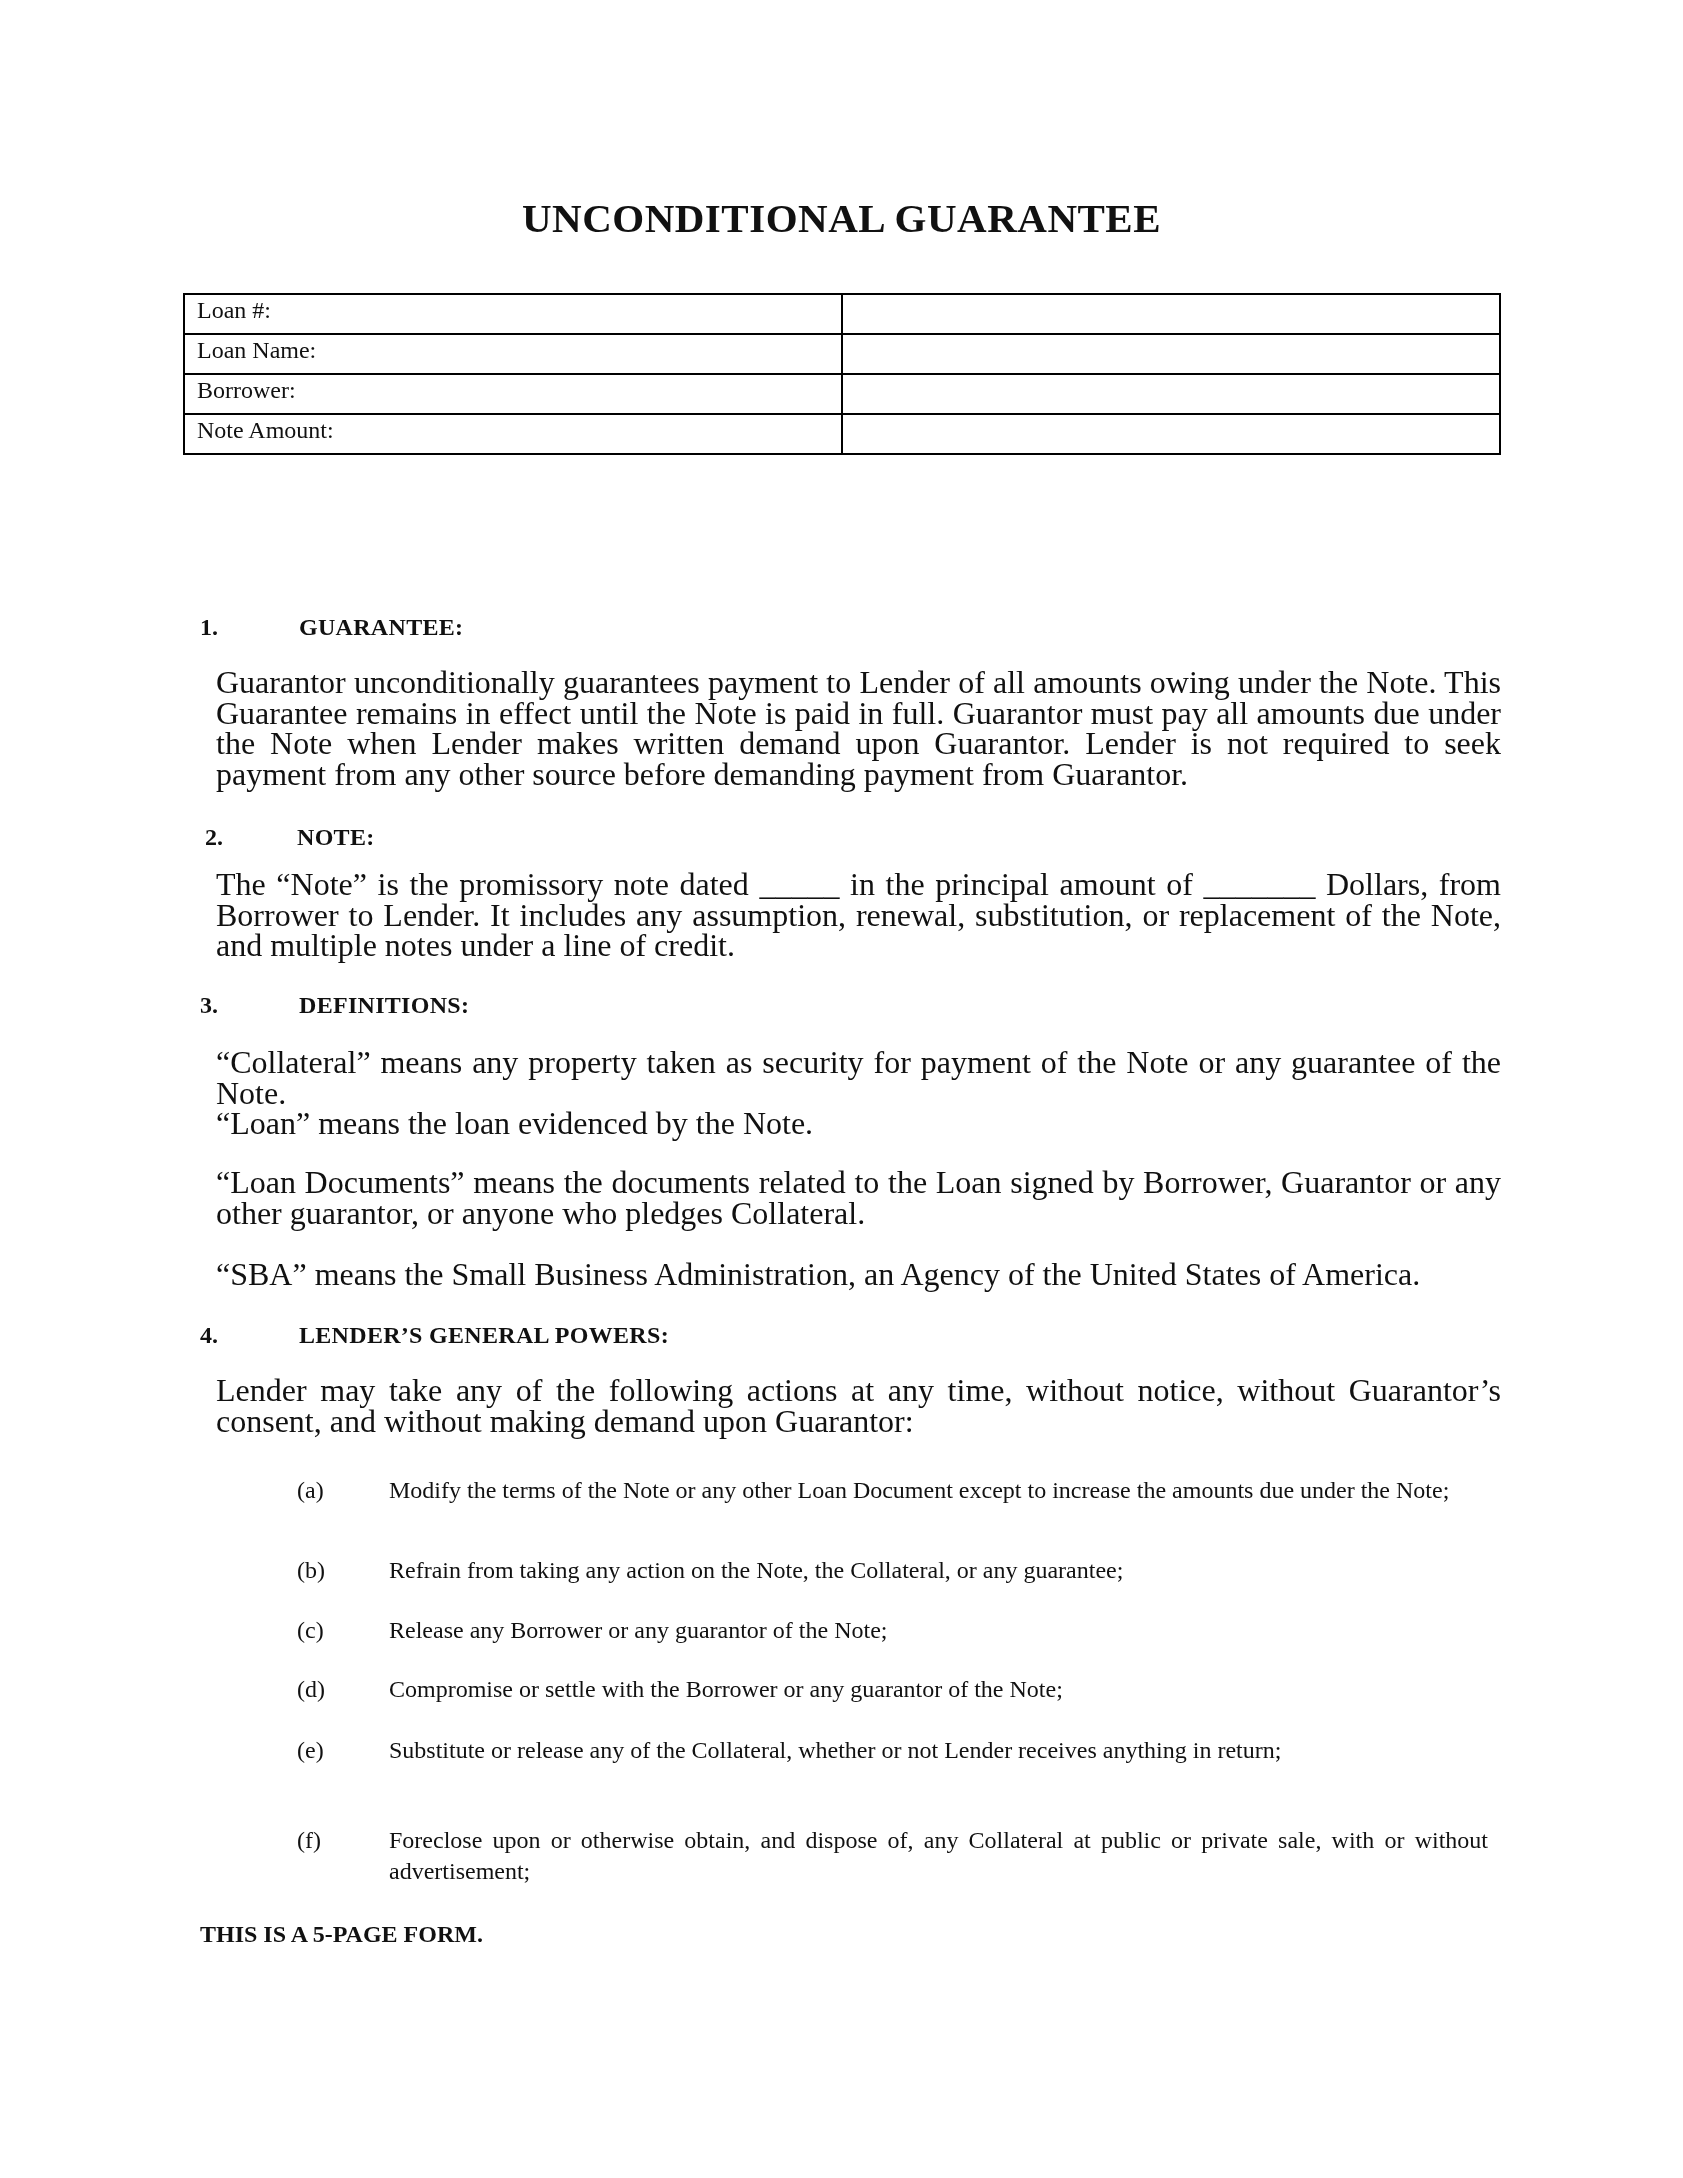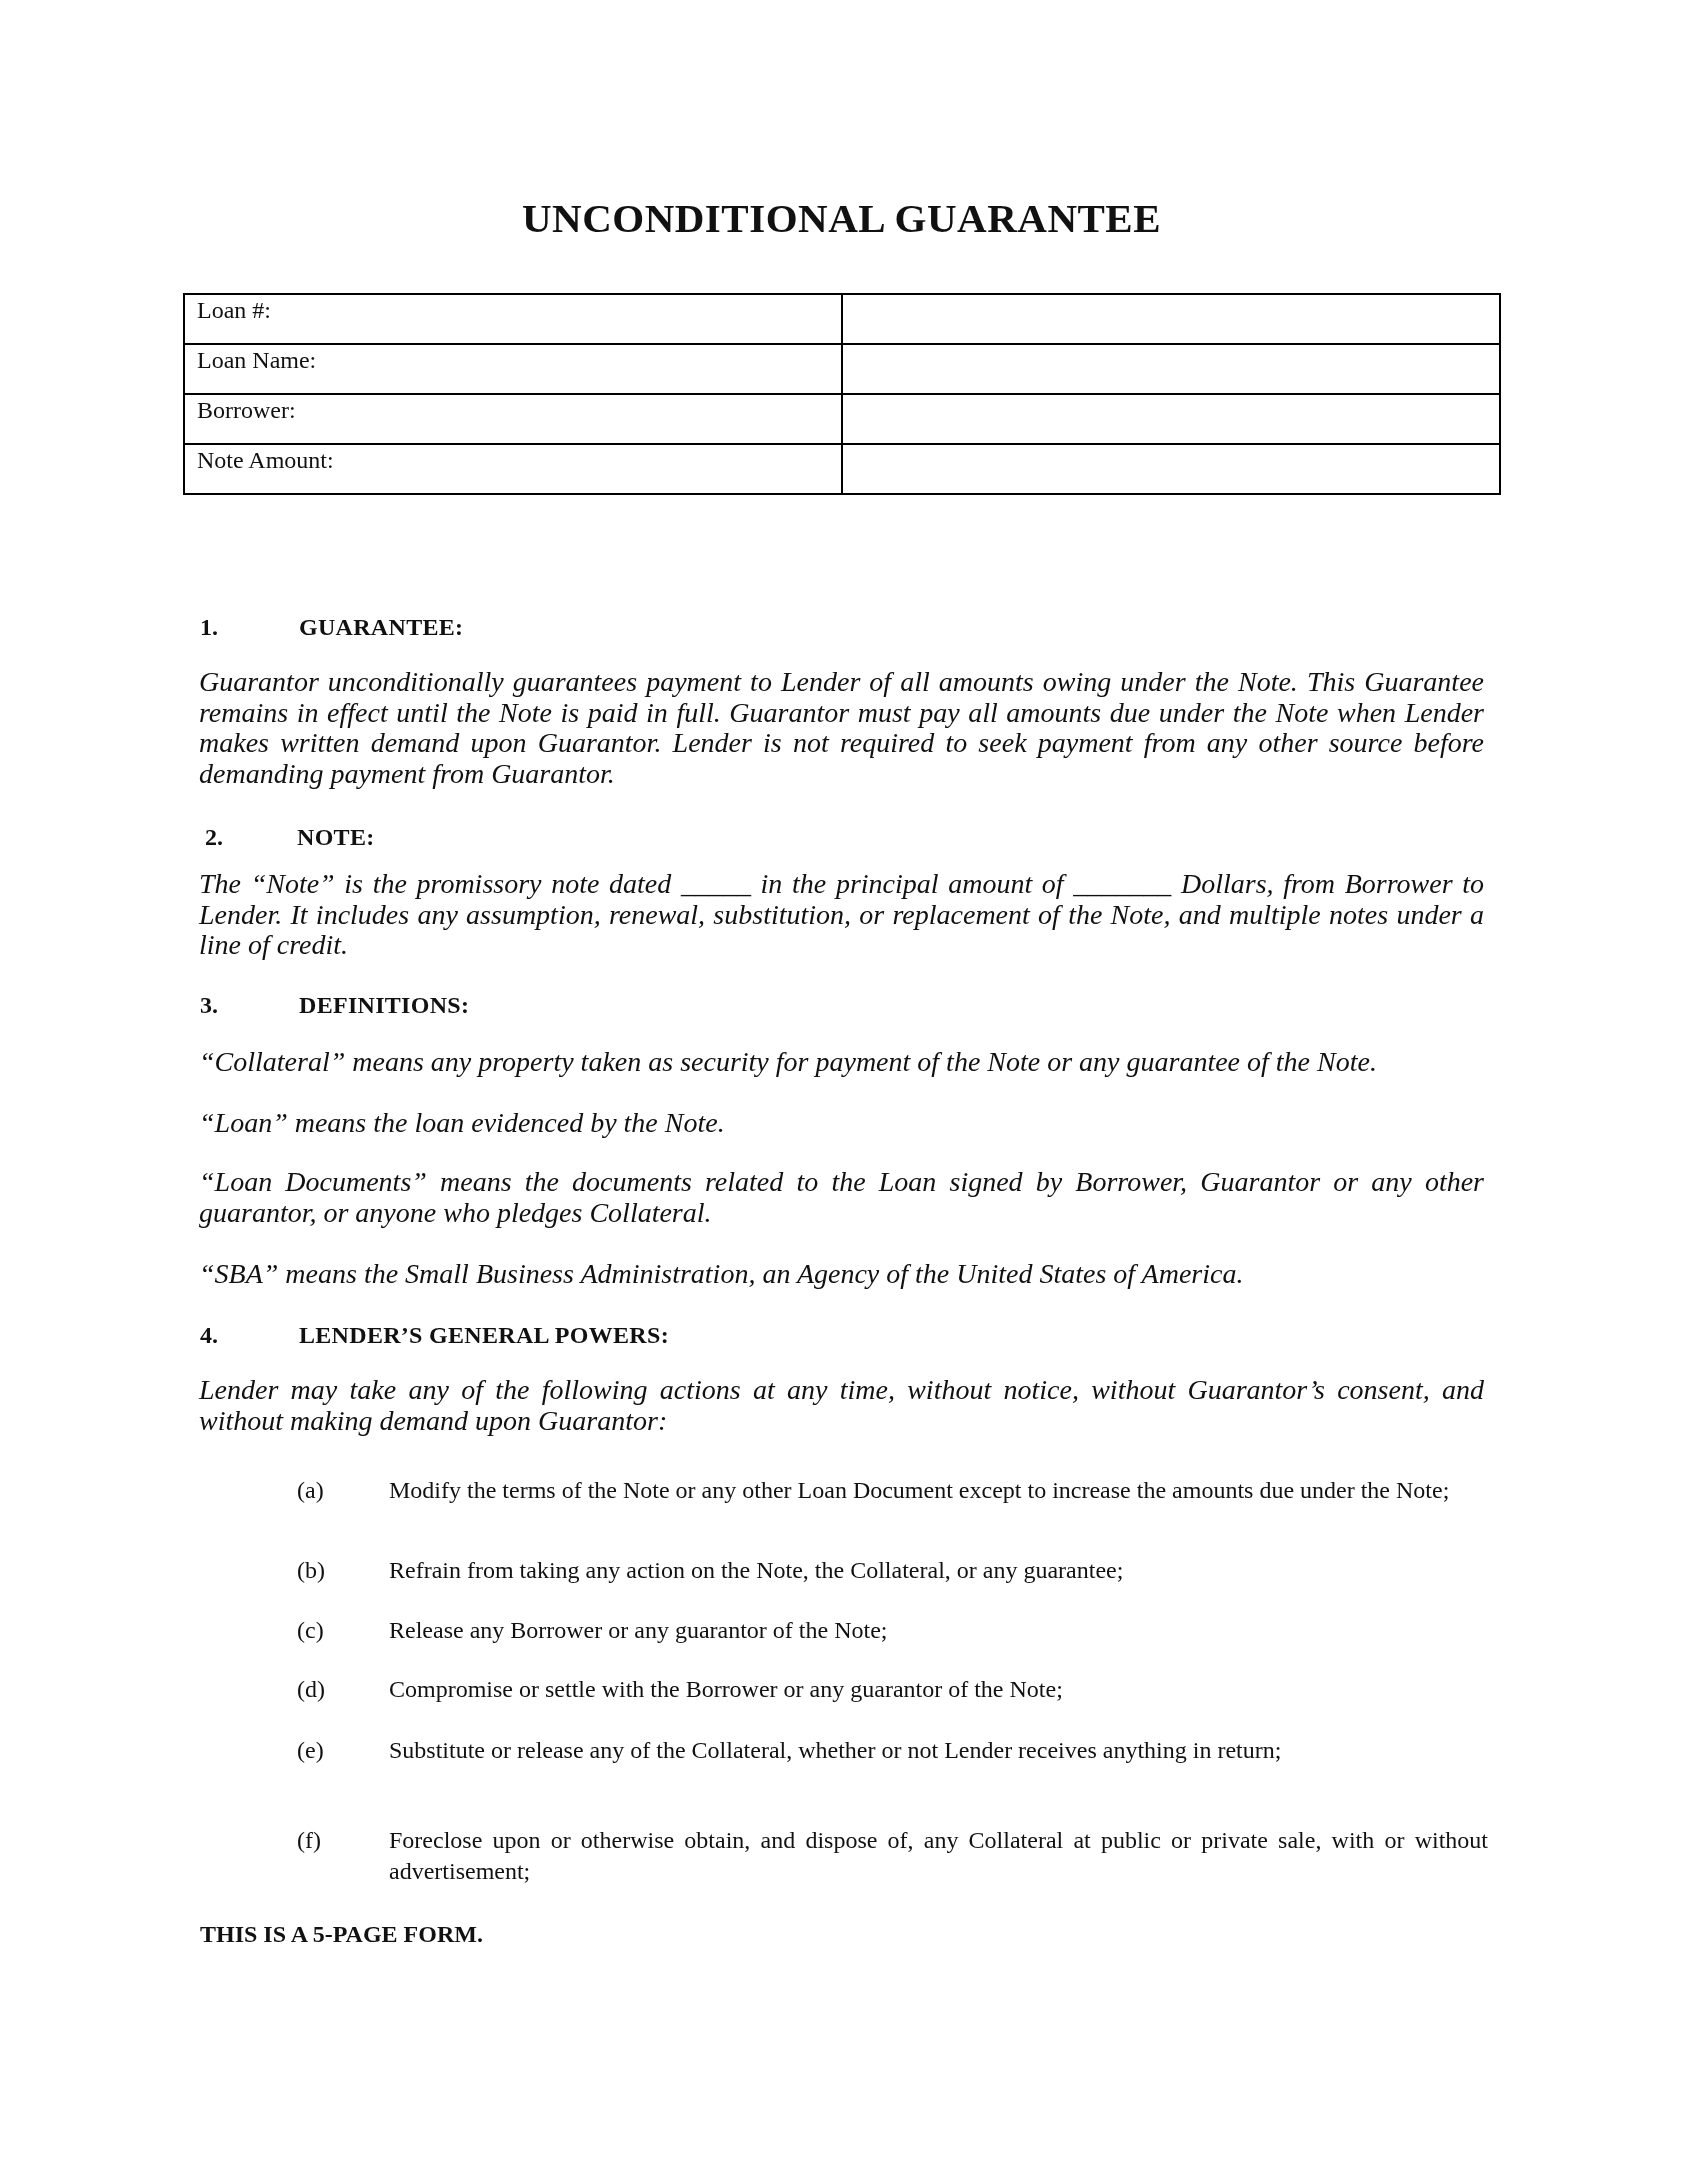--- a/index.html
+++ b/index.html
@@ -2,27 +2,27 @@
 <html><head>
 <meta charset="utf-8">
 <style>
   html, body { margin: 0; padding: 0; background: #ffffff; }
   body { width: 1683px; height: 2178px; position: relative; overflow: hidden;
          font-family: "Liberation Serif", "DejaVu Serif", serif; color: #111111; }
   .abs { position: absolute; }
   .title { left: 0; width: 1683px; top: 194px; text-align: center; font-weight: bold;
            font-size: 41px; letter-spacing: 0.5px; line-height: 48px; }
   table.info { position: absolute; left: 183px; top: 293px; width: 1318px; border-collapse: collapse; }
-  table.info td { border: 2.5px solid #000; height: 36px; padding: 0 0 12px 12px; vertical-align: top;
+  table.info td { border: 2.5px solid #000; height: 36px; padding: 0 0 2px 12px; vertical-align: top;
                   font-size: 24px; line-height: 30px; }
   table.info td.lbl { width: 644px; }
   .head { font-weight: bold; font-size: 24px; line-height: 30px; }
   .head .num { position: absolute; left: 0; }
   .head .txt { position: absolute; left: 99px; white-space: nowrap; letter-spacing: 0.3px; }
-  .para { left: 199px; width: 1285px; font-size: 28px; line-height: 30.5px; text-align: justify; font-style: italic; }
+  .para { left: 216px; width: 1285px; font-size: 32px; line-height: 30.5px; text-align: justify; }
   .item { left: 297px; width: 1188px; font-size: 24px; line-height: 30.5px; }
   .item .letter { position: absolute; left: 0; top: 0; }
   .item .body { position: absolute; left: 92px; width: 1099px; text-align: justify; }
   .footer-note { left: 200px; font-weight: bold; font-size: 24px; line-height: 30px; white-space: nowrap; }
 </style>
 </head>
 <body>
 
 <div class="abs title">UNCONDITIONAL GUARANTEE</div>
 

